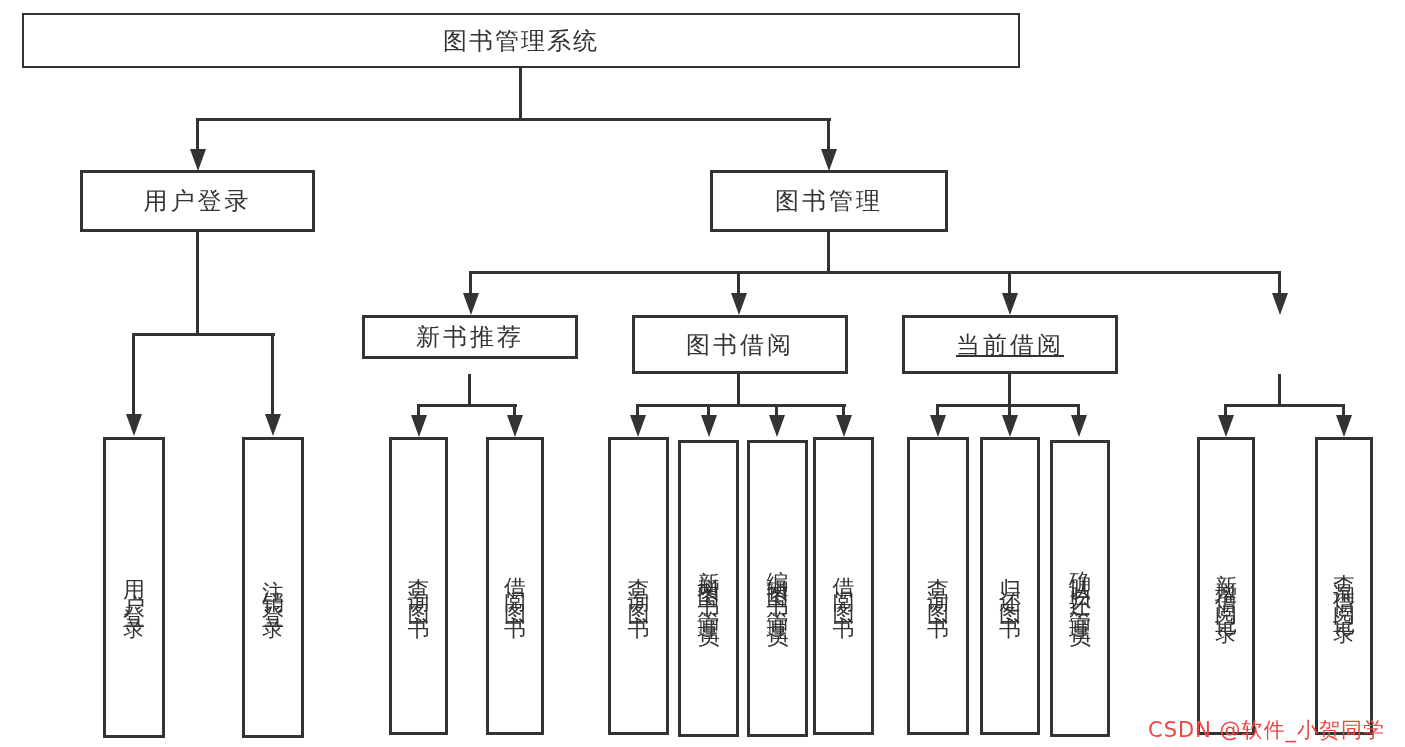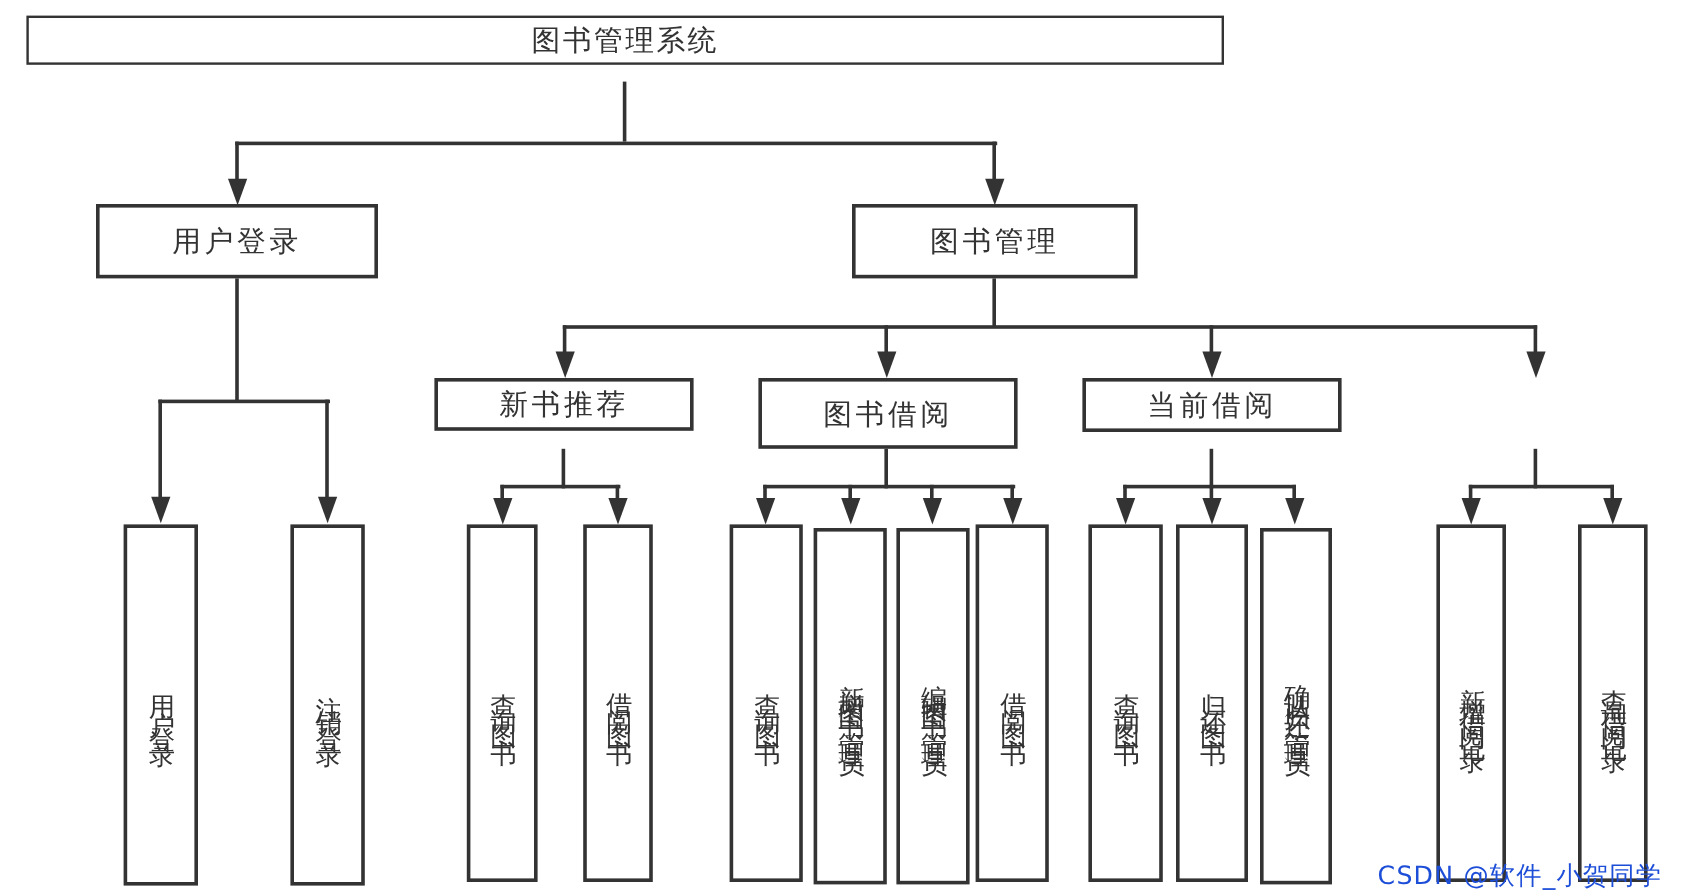--- a/index.html
+++ b/index.html
@@ -13,49 +13,49 @@
         display:flex;align-items:center;justify-content:center;}
   .vtext{writing-mode:vertical-rl;text-orientation:mixed;font-size:22px;color:#333333;
          white-space:nowrap;}
   .ls-wide{letter-spacing:13px;}
   .ls-mid{letter-spacing:10px;}
   .ls-tight{letter-spacing:8px;}
   .vl{position:absolute;width:3px;background:#333333;}
   .hl{position:absolute;height:3px;background:#333333;}
   .ah{position:absolute;width:0;height:0;border-left:8px solid transparent;
       border-right:8px solid transparent;border-top:22px solid #333333;}
-  .watermark{position:absolute;left:1148px;top:716px;font-size:21px;color:#1d4ed8;
+  .watermark{position:absolute;left:1148px;top:716px;font-size:21px;color:#ef4444;
              letter-spacing:1px;white-space:nowrap;}
 </style>
 </head>
 <body>
 
 <div id="stage">
 
-  <div class="box root" style="left:22px;top:13px;width:998px;height:41px;">
+  <div class="box root" style="left:22px;top:13px;width:998px;height:55px;">
     <span>图书管理系统</span>
   </div>
 
   <div class="box" style="left:80px;top:170px;width:235px;height:62px;">
     <span>用户登录</span>
   </div>
 
   <div class="box" style="left:710px;top:170px;width:238px;height:62px;font-family:Liberation Serif, serif;">
     <span>图书管理</span>
   </div>
 
   <div class="box" style="left:362px;top:315px;width:216px;height:44px;">
     <span>新书推荐</span>
   </div>
 
   <div class="box" style="left:632px;top:315px;width:216px;height:59px;">
     <span>图书借阅</span>
   </div>
 
-  <div class="box" style="left:902px;top:315px;width:216px;height:45px;">
+  <div class="box" style="left:902px;top:315px;width:216px;height:59px;text-decoration:underline;">
     <span>当前借阅</span>
   </div>
 
 
   <div class="vbox" style="left:103px;top:437px;width:62px;height:301px;">
     <span class="vtext ls-wide">用户登录</span>
   </div>
 
   <div class="vbox" style="left:242px;top:437px;width:62px;height:301px;">
     <span class="vtext ls-wide">注销登录</span>

